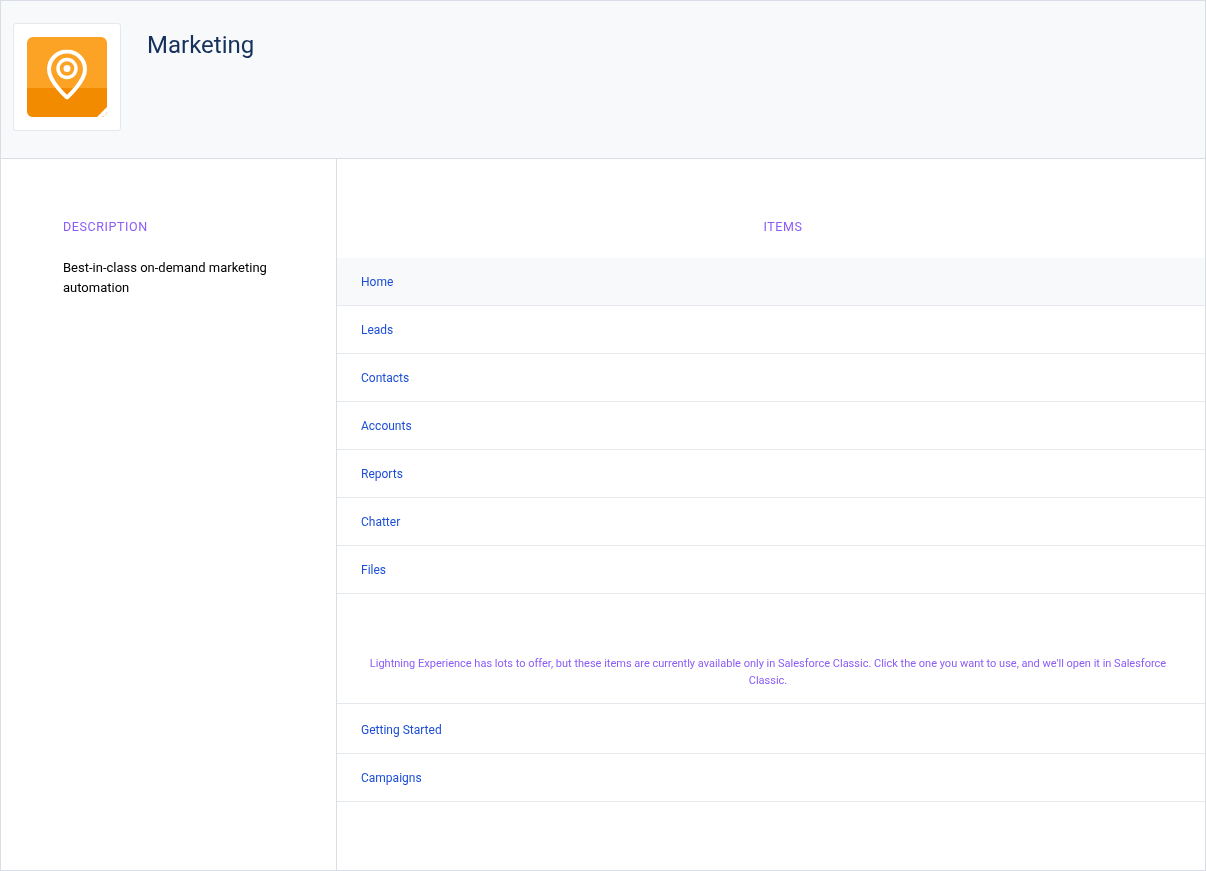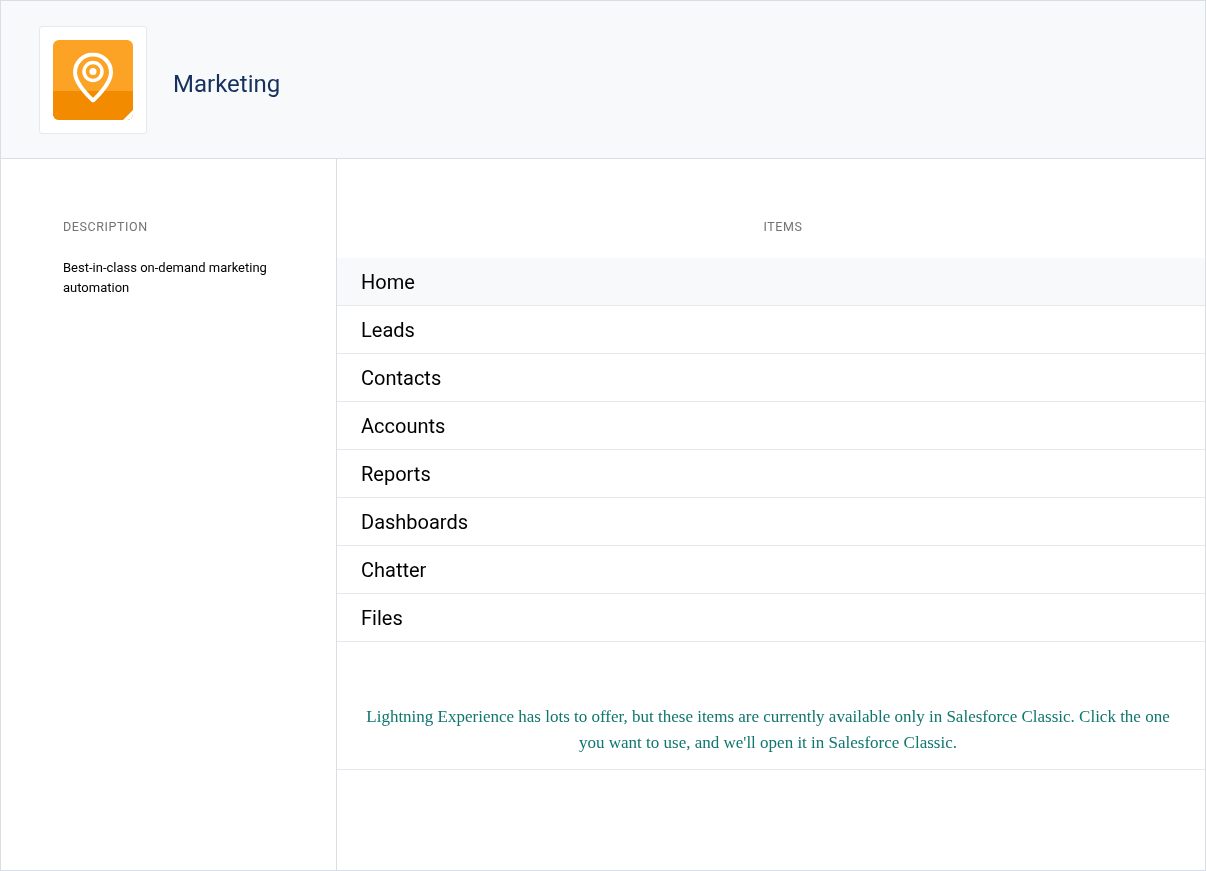--- a/index.html
+++ b/index.html
@@ -6,22 +6,22 @@
   body {
     font-family: -apple-system, BlinkMacSystemFont, "Segoe UI", Roboto, "Helvetica Neue", Arial, sans-serif;
     background: #ffffff;
     color: #16325c;
     width: 1206px;
     height: 871px;
     border: 1px solid #d8dde6;
   }
   .header {
     display: flex;
-    align-items: center;
-    padding: 22px 38px;
+    align-items: flex-start;
+    padding: 22px 12px;
     background: #f7f9fb;
     border-bottom: 1px solid #d8dde6;
     height: 158px;
   }
   .app-icon-wrap {
     width: 108px;
     height: 108px;
     background: #ffffff;
     border: 1px solid #e5e9ee;
     border-radius: 3px;
@@ -72,21 +72,21 @@
     height: calc(100% - 158px);
   }
   .sidebar {
     width: 336px;
     border-right: 1px solid #d8dde6;
     padding: 60px 62px 0 62px;
   }
   .section-heading {
     font-size: 12.5px;
     letter-spacing: 0.6px;
-    color: #737373;
+    color: #8b5cf6;
     text-transform: uppercase;
     margin-bottom: 24px;
     font-weight: 400;
   }
   .sidebar-desc {
     font-size: 13px;
     color: #000000;
     line-height: 1.5;
   }
   .main {
@@ -99,37 +99,36 @@
     padding-left: 24px;
   }
   .items-list {
     margin-top: 2px;
   }
   .item {
     height: 48px;
     display: flex;
     align-items: center;
     padding: 0 24px;
-    font-size: 20px;
-    color: #000000;
+    font-size: 12px;
+    color: #1d4ed8;
     border-bottom: 1px solid #e5e9ee;
     cursor: pointer;
   }
   .item.selected {
     background: #f7f9fb;
   }
   .classic-note {
-    font-size: 17px;
-    color: #0f766e;
+    font-size: 11px;
+    color: #8b5cf6;
     padding: 0 30px 0 24px;
     margin-top: 62px;
     line-height: 1.5;
     border-bottom: 1px solid #e5e9ee;
     padding-bottom: 14px;
-    font-family: Liberation Serif, serif;
   }
 </style>
 </head>
 <body>
 
 <div class="header">
   <div class="app-icon-wrap">
     <div class="app-icon">
       <div class="bottom-band"></div>
       <svg width="42" height="50" viewBox="0 0 42 50">
@@ -162,26 +161,31 @@
       <div class="item">
         <span>Contacts</span>
       </div>
       <div class="item">
         <span>Accounts</span>
       </div>
       <div class="item">
         <span>Reports</span>
       </div>
       <div class="item">
-        <span>Dashboards</span>
-      </div>
-      <div class="item">
         <span>Chatter</span>
       </div>
       <div class="item">
         <span>Files</span>
       </div>
     </div>
 
     <div class="classic-note">Lightning Experience has lots to offer, but these items are currently available only in Salesforce Classic. Click the one you want to use, and we'll open it in Salesforce Classic.</div>
 
+    <div class="items-list">
+      <div class="item">
+        <span>Getting Started</span>
+      </div>
+      <div class="item">
+        <span>Campaigns</span>
+      </div>
+    </div>
   </main>
 </div>
 
 </body></html>

